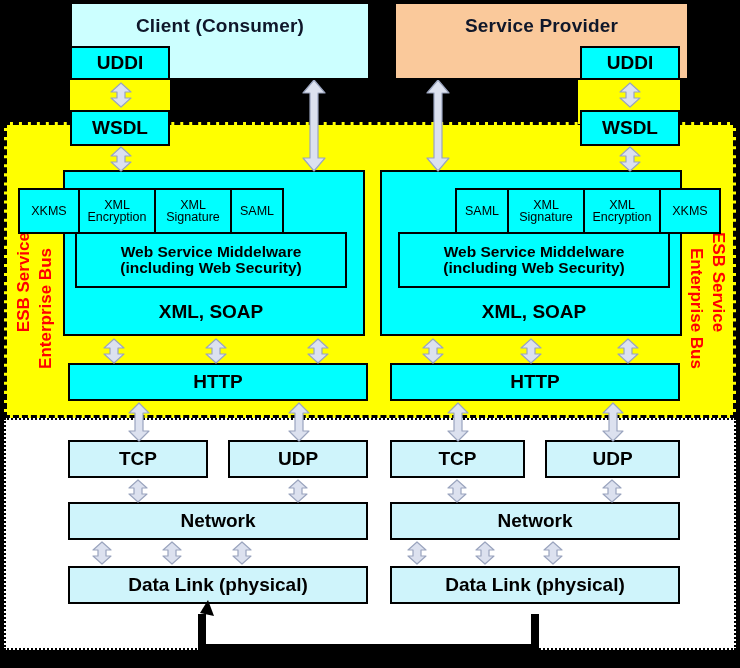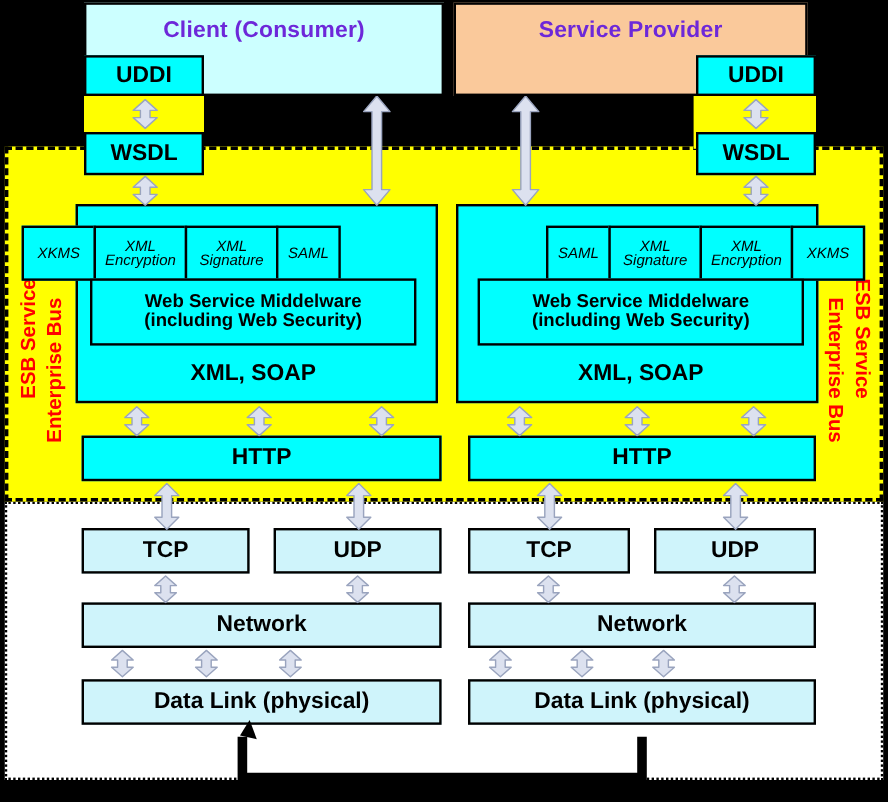--- a/index.html
+++ b/index.html
@@ -11,21 +11,21 @@
 
   
   .box{position:absolute;box-sizing:border-box;border:2px solid #000;
        display:flex;align-items:center;justify-content:center;
        text-align:center;font-weight:bold;color:#000;line-height:1.05;}
   .cyan{background:#00FFFF;}
   .ltcyan{background:#CCFFFF;}
   .palecyan{background:#CFF4FB;text-align:right;}
   .peach{background:#FAC99B;}
 
-  .title-blue{color:#6d28d9;font-weight:bold;font-size:19px;letter-spacing:.2px;}
+  .title-blue{color:#0f172a;font-weight:bold;font-size:19px;letter-spacing:.2px;}
 
   
   #esb{position:absolute;left:4px;top:122px;width:732px;height:296px;
        background:#FFFF00;border:3px dashed #000;box-sizing:border-box;z-index:1;}
   .esb-tab{position:absolute;background:#FFFF00;z-index:1;}
 
   
   #white{position:absolute;left:4px;top:418px;width:732px;height:232px;
          background:#FFFFFF;border:2px dotted #000;box-sizing:border-box;z-index:0;}
 
@@ -33,21 +33,21 @@
   .vlabel{position:absolute;color:#FF0000;font-weight:bold;font-size:17px;
           white-space:nowrap;z-index:3;letter-spacing:0px;}
   .vl-left{writing-mode:vertical-rl;transform:rotate(180deg);}
   .vl-right{writing-mode:vertical-rl;}
 
   
   .arrow{position:absolute;z-index:4;}
   .arrow svg{display:block;}
 
   
-  .secrow{position:absolute;display:flex;z-index:3;font-style:italic;}
+  .secrow{position:absolute;display:flex;z-index:3;}
   .seccell{border:2px solid #000;background:#00FFFF;box-sizing:border-box;
            display:flex;align-items:center;justify-content:center;text-align:center;
            font-size:12.5px;font-weight:normal;color:#000;line-height:1.0;
            margin-left:-2px;}
   .seccell:first-child{margin-left:0;}
 
   .inner{position:absolute;z-index:3;}
 </style>
 </head>
 <body>
@@ -64,21 +64,21 @@
   <div class="vlabel vl-left" style="left:14px;top:232px;">ESB Service</div>
   <div class="vlabel vl-left" style="left:36px;top:248px;">Enterprise Bus</div>
 
   <div class="vlabel vl-right" style="left:708px;top:232px;">ESB Service</div>
   <div class="vlabel vl-right" style="left:686px;top:248px;">Enterprise Bus</div>
 
   <div class="box ltcyan" style="left:70px;top:2px;width:300px;height:78px;align-items:flex-start;padding-top:12px;z-index:5;">
     <span class="title-blue">Client (Consumer)</span>
   </div>
 
-  <div class="box peach" style="left:378px;top:2px;width:295px;height:78px;align-items:flex-start;padding-top:12px;z-index:5;">
+  <div class="box peach" style="left:394px;top:2px;width:295px;height:78px;align-items:flex-start;padding-top:12px;z-index:5;">
     <span class="title-blue">Service Provider</span>
   </div>
 
   <div class="box cyan" style="left:70px;top:46px;width:100px;height:34px;font-size:19px;z-index:6;">
     <span>UDDI</span>
   </div>
   <div class="box cyan" style="left:70px;top:110px;width:100px;height:36px;font-size:19px;z-index:6;">
     <span>WSDL</span>
   </div>
 

